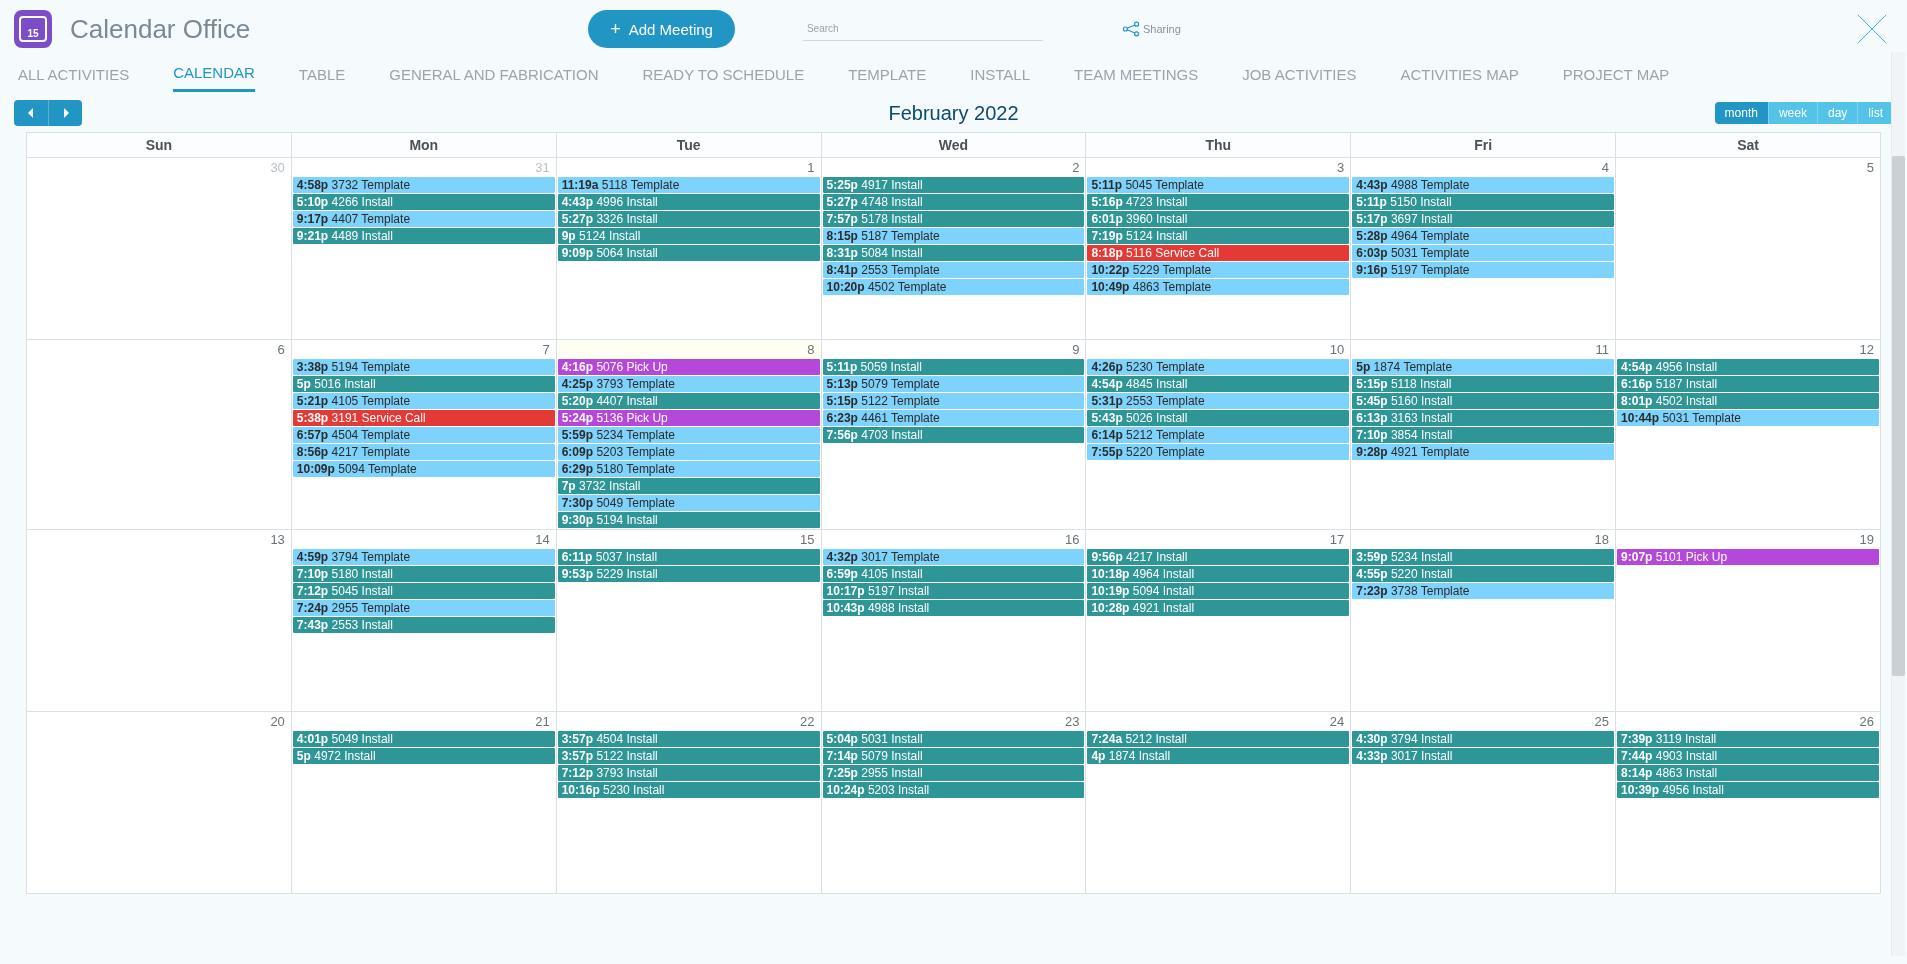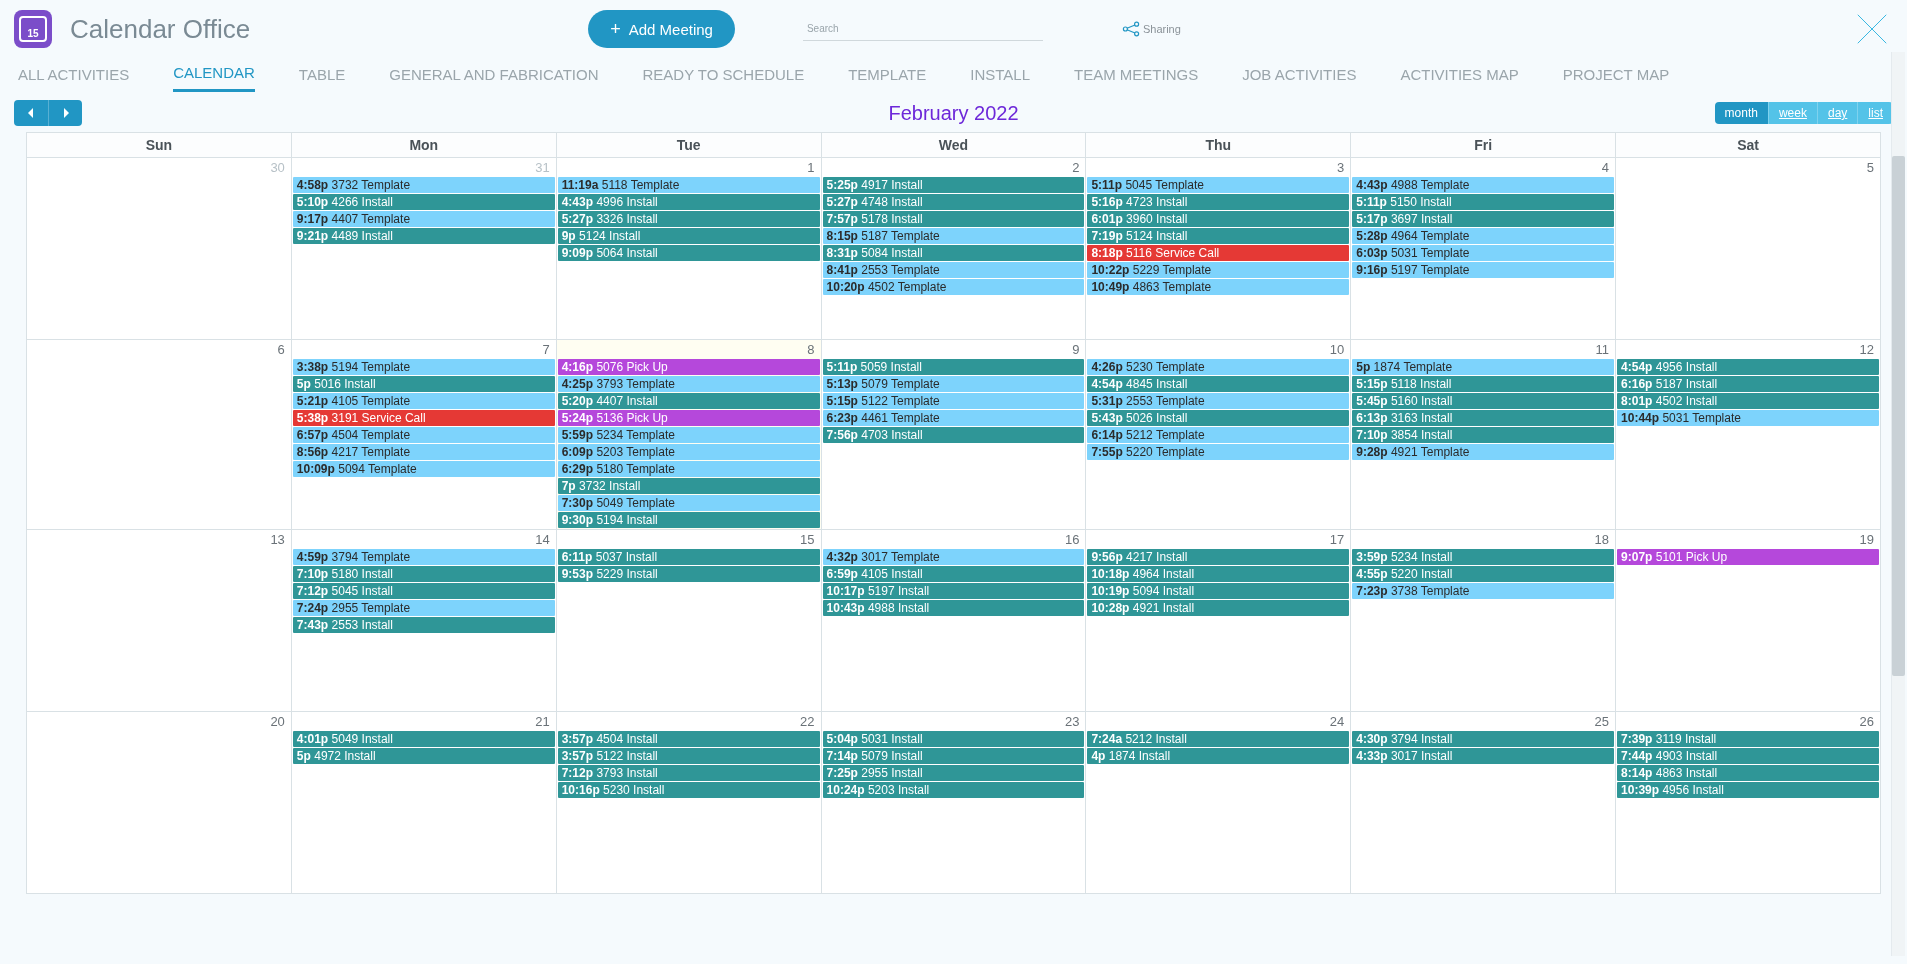--- a/index.html
+++ b/index.html
@@ -27,25 +27,25 @@
 .tabs { display: flex; gap: 44px; padding: 6px 18px 0; font-size: 15px; color: #9aa5ab; align-items: center; }
 .tab { padding-bottom: 8px; cursor: pointer; white-space: nowrap; }
 .tab.active { color: #2196c4; border-bottom: 3px solid #2196c4; }
 
 
 .cal-toolbar { display: flex; align-items: center; padding: 8px 14px 6px; position: relative;}
 .nav-btns { display: flex; background: #2196c4; border-radius: 4px; overflow: hidden; }
 .nav-btn { width: 34px; height: 26px; display: flex; align-items: center; justify-content: center; color: #fff; cursor: pointer; }
 .nav-btn svg { width: 10px; height: 12px; fill: #fff; }
 .nav-btn + .nav-btn { border-left: 1px solid rgba(255,255,255,.25); }
-.month-title { position: absolute; left: 50%; transform: translateX(-50%); font-size: 20px; color: #6d28d9; text-align: center; }
+.month-title { position: absolute; left: 50%; transform: translateX(-50%); font-size: 20px; color: #0c4a6e; text-align: center; }
 .view-btns { margin-left: auto; display: flex; border-radius: 4px; overflow: hidden; }
 .view-btn { padding: 4px 10px; font-size: 12px; background: #54c3e8; color: #fff; cursor: pointer; }
 .view-btn.active { background: #2196c4; }
-.view-btn + .view-btn { border-left: 1px solid rgba(255,255,255,.25); text-decoration: underline; }
+.view-btn + .view-btn { border-left: 1px solid rgba(255,255,255,.25); }
 
 
 .cal-wrap { flex: 1; overflow-y: auto; padding: 0 26px 14px; }
 .cal-table { width: 100%; border-collapse: collapse; table-layout: fixed; background: #fff; }
 .cal-table th { border: 1px solid #d9e1e5; padding: 4px; font-size: 14px; font-weight: 600; color: #4a5258; background: #fcfdfe;}
 .cal-table td { border: 1px solid #d9e1e5; vertical-align: top; height: 182px; padding: 0; position: relative; }
 .day-num { text-align: right; padding: 2px 6px; font-size: 13px; color: #6a7278; }
 .day-num.muted { color: #b7c1c7; }
 .today-cell { background: #fffef2; }
 .events { padding: 0 1px; }

